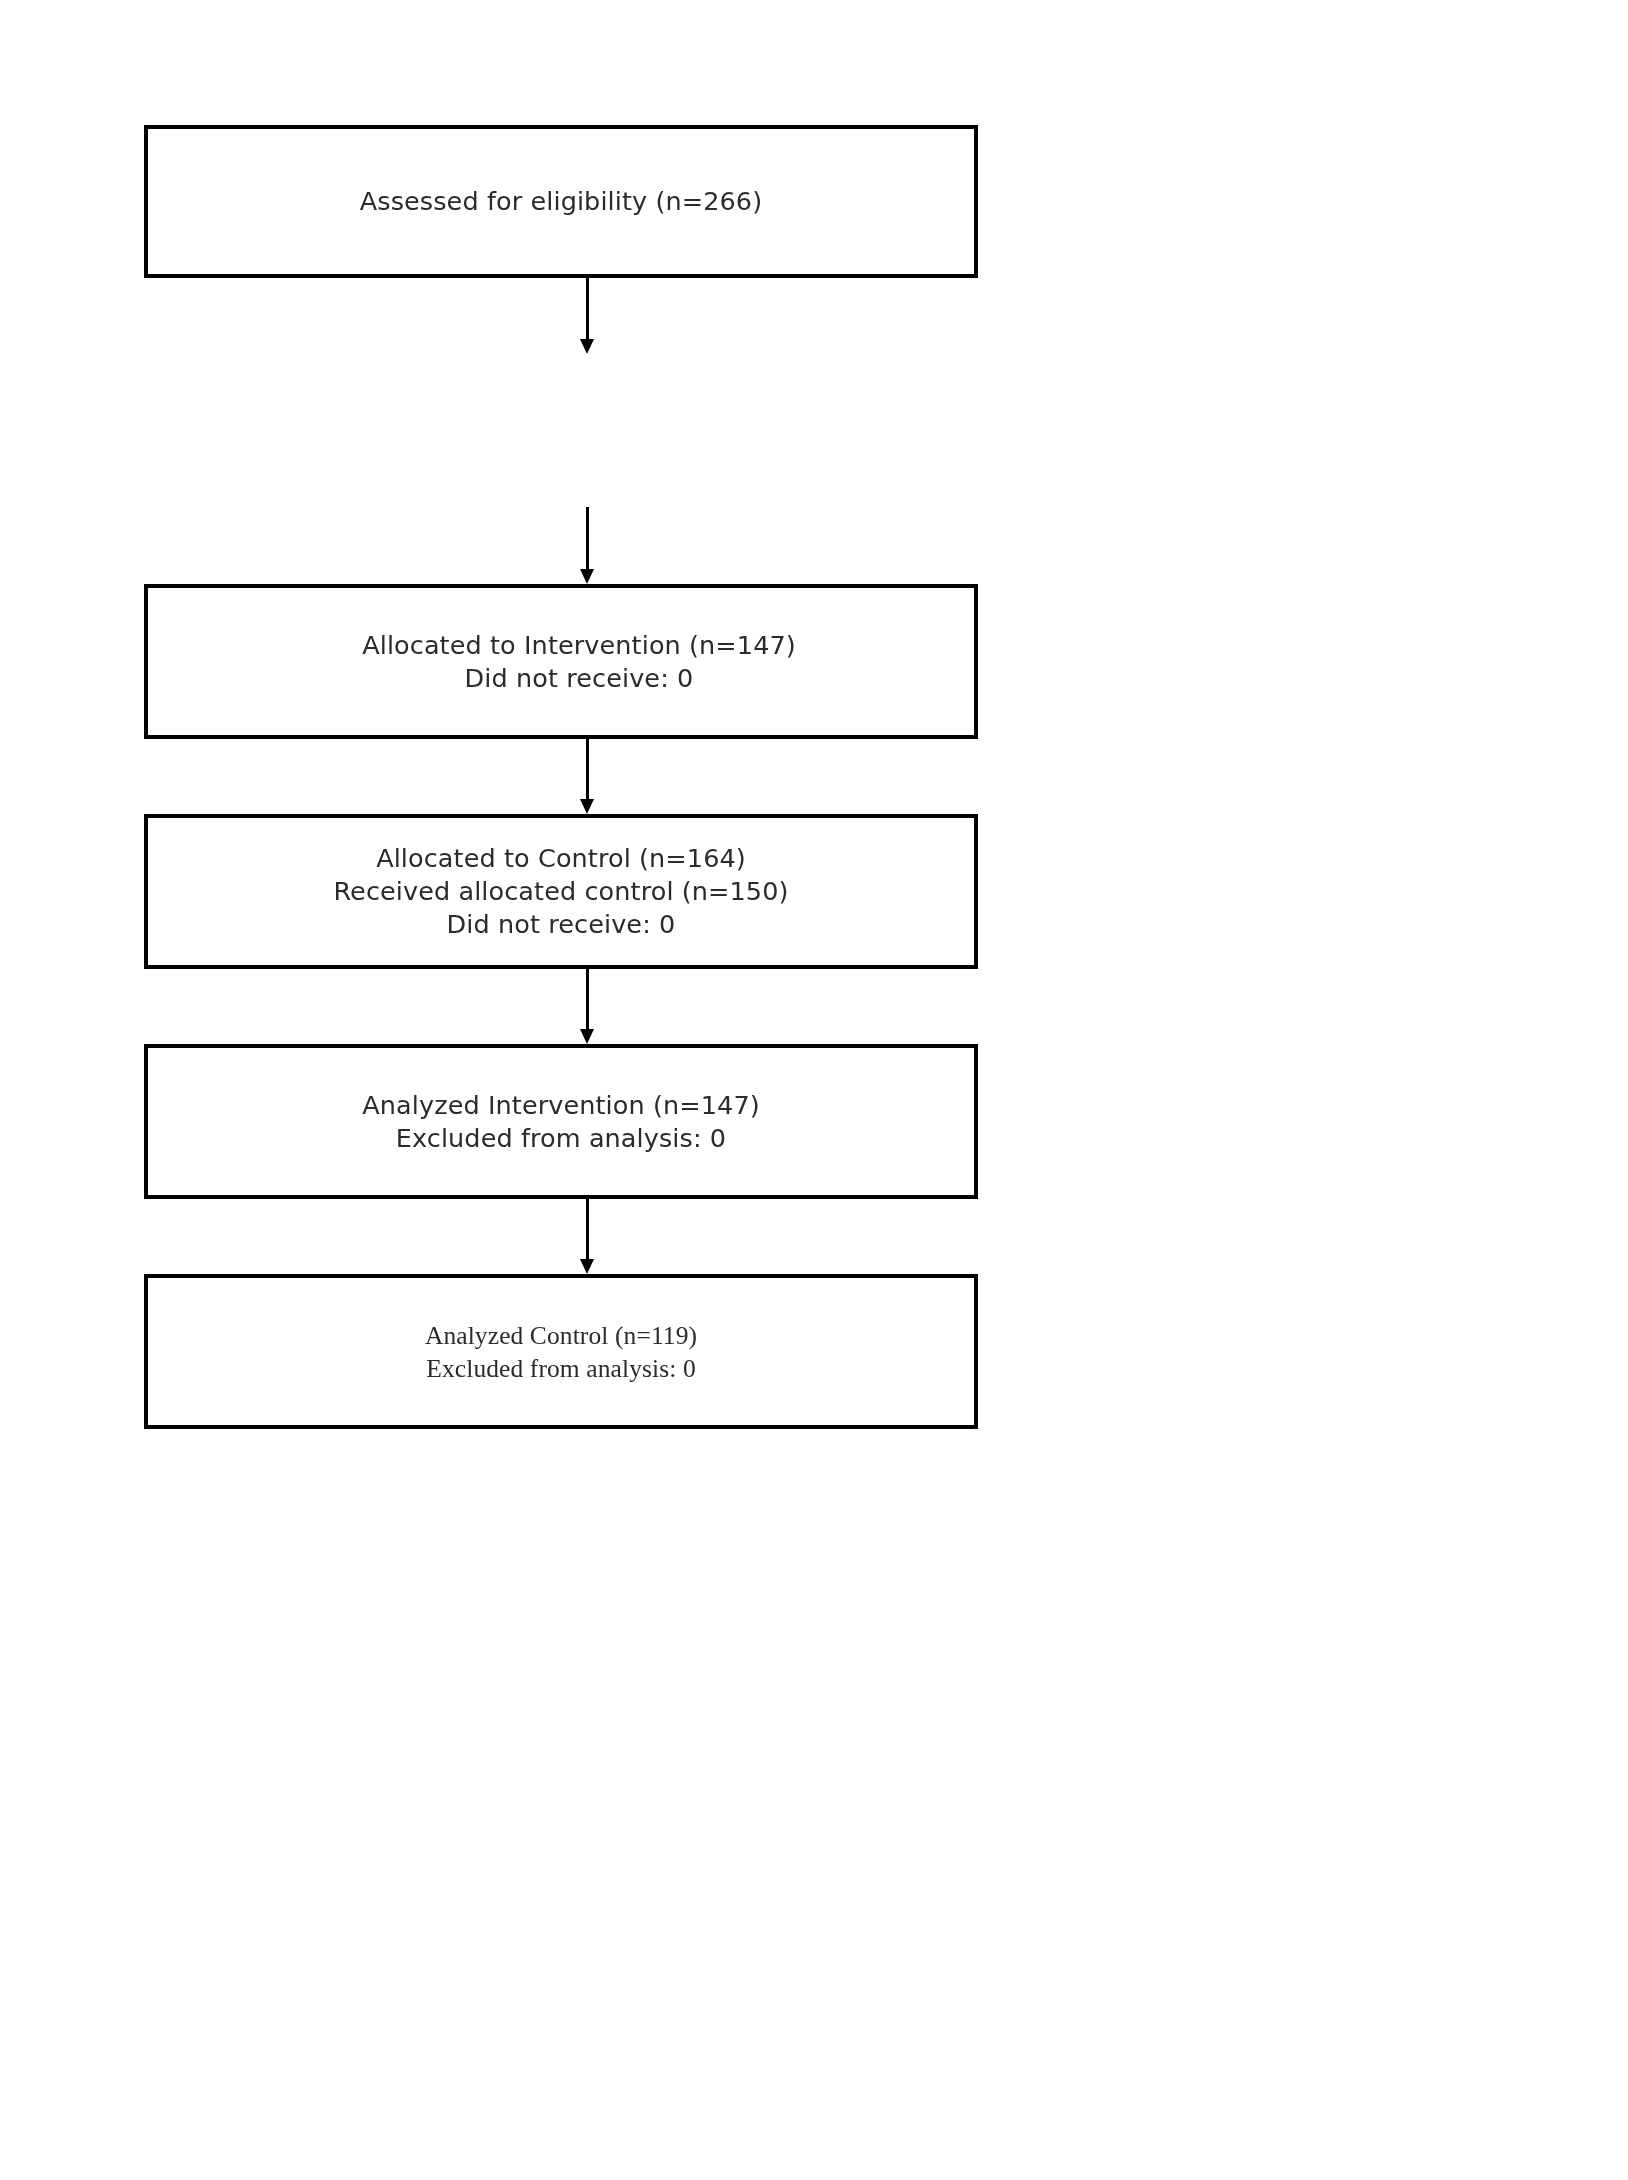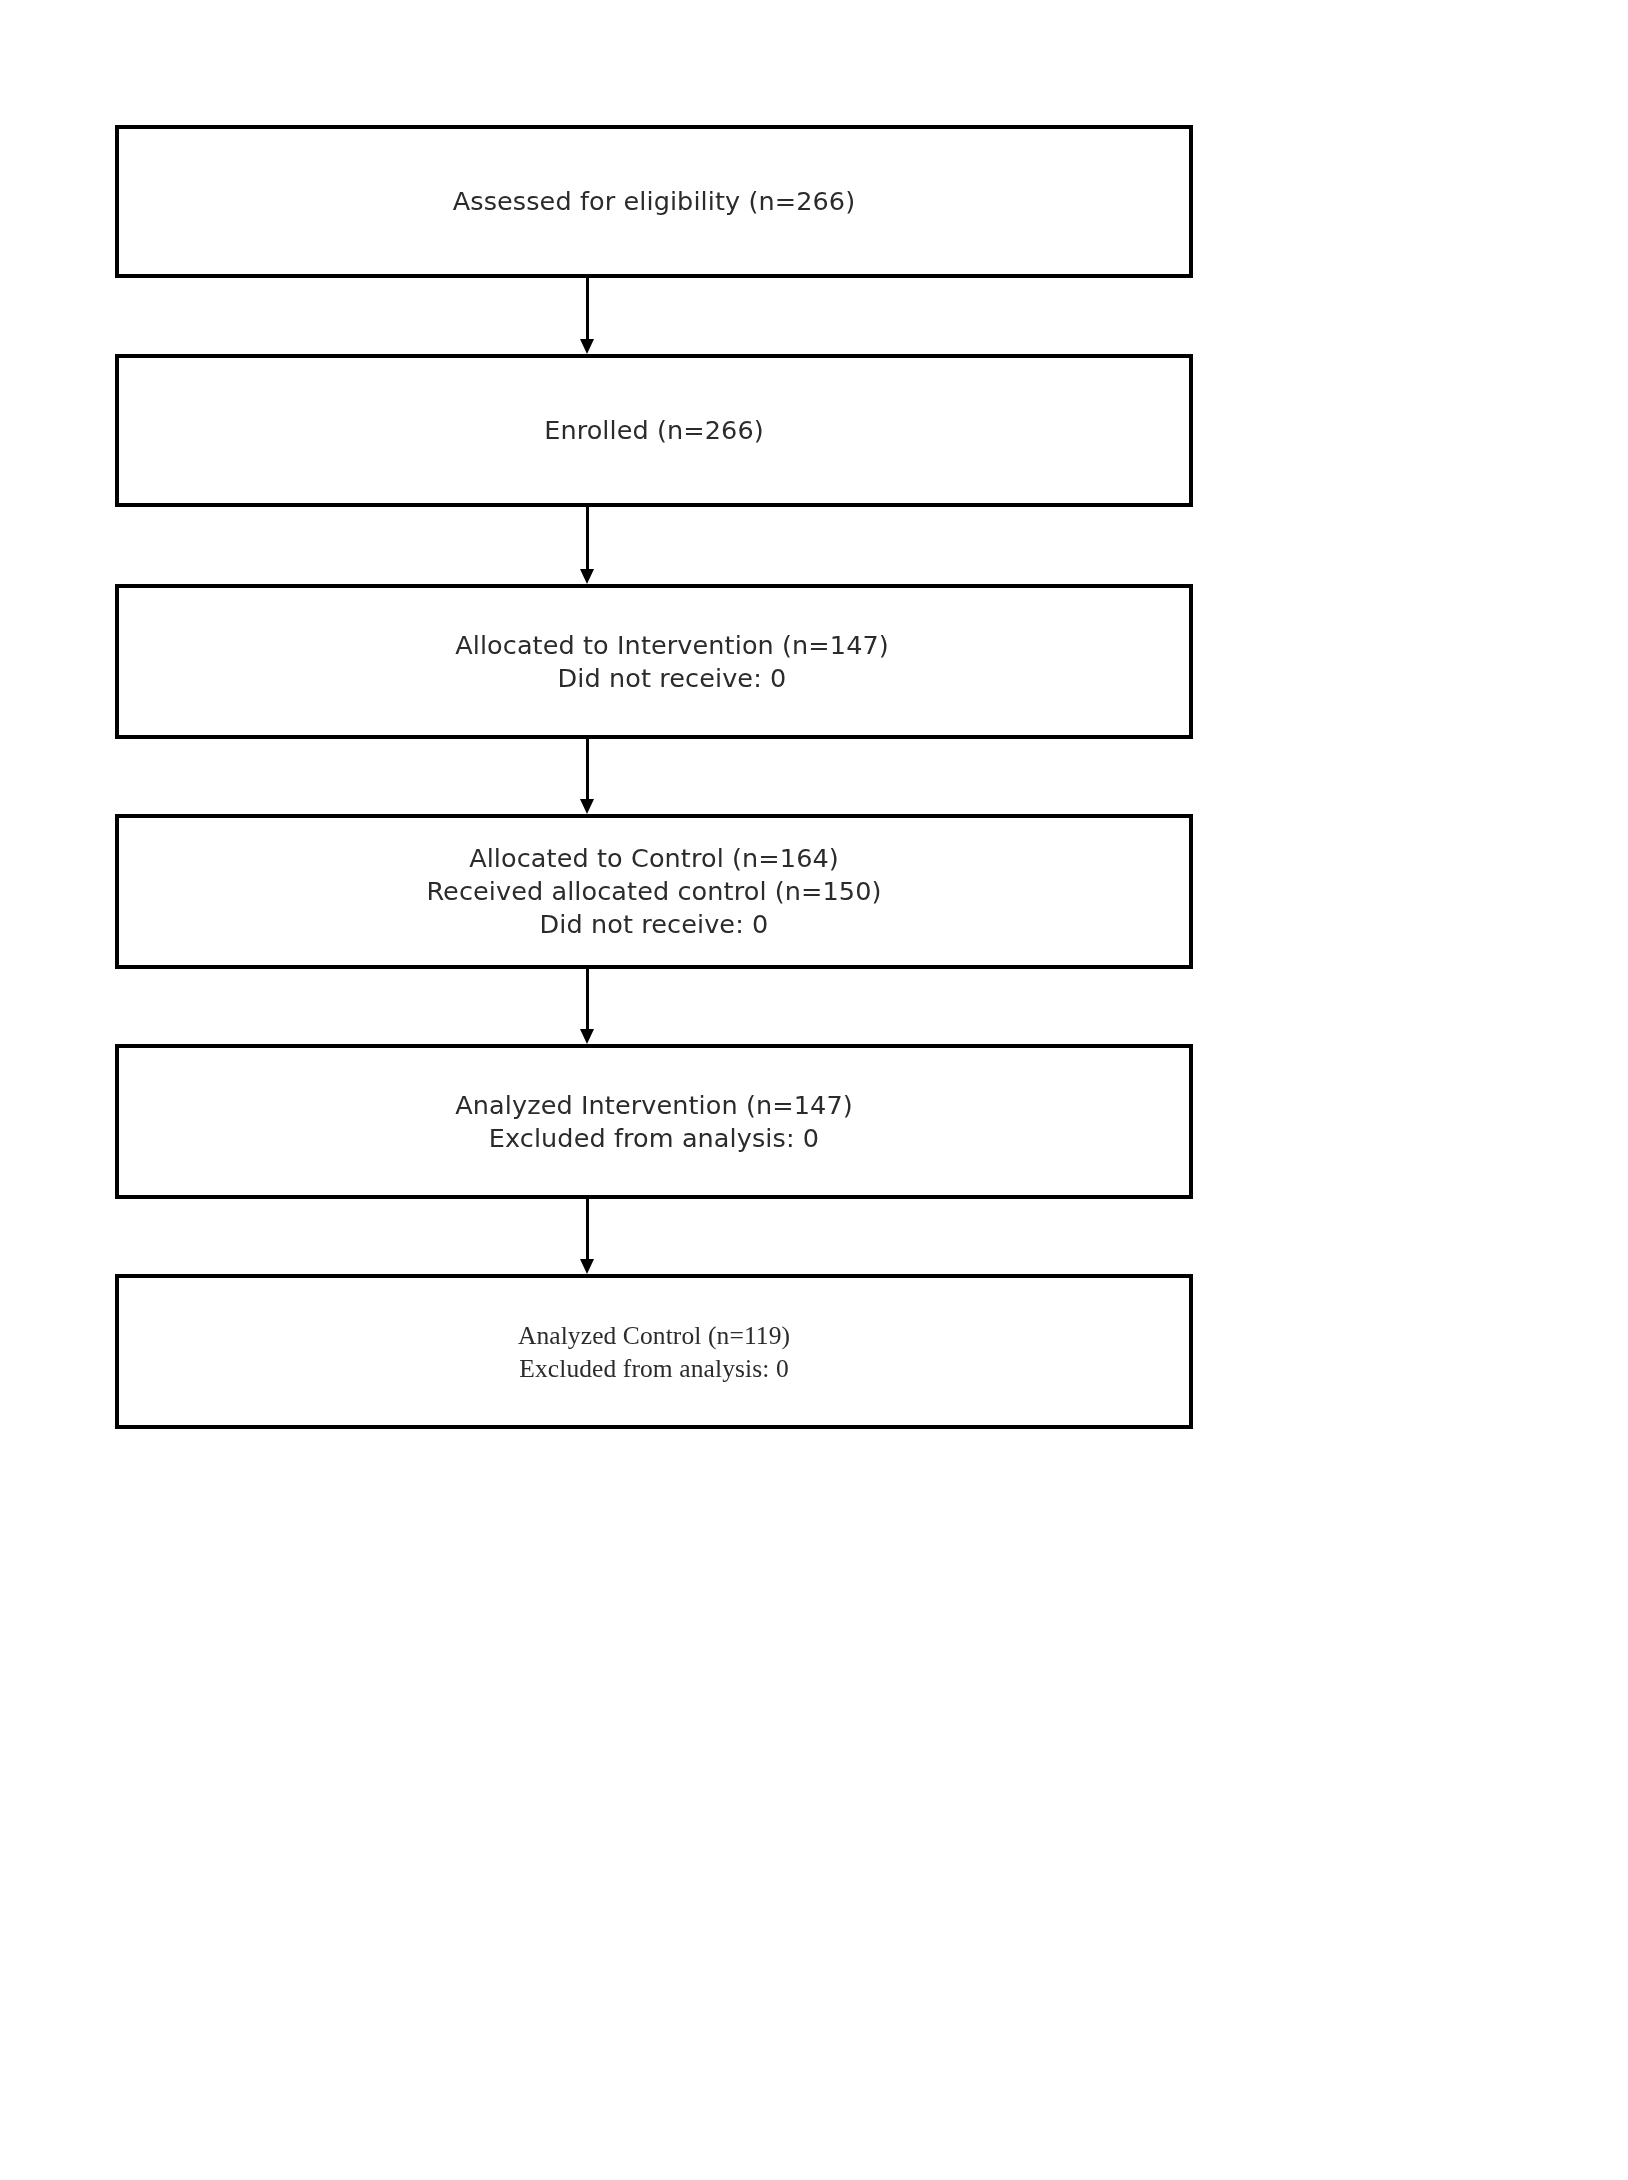--- a/index.html
+++ b/index.html
@@ -17,22 +17,22 @@
   #flowchart {
     position: relative;
     width: 1628px;
     height: 2180px;
     background: #ffffff;
   }
 
   
   .node-box {
     position: absolute;
-    left: 115px;
-    width: 1078px;
+    left: 144px;
+    width: 834px;
     box-sizing: border-box;
     border: 4px solid #000000;
     background: #ffffff;
     display: flex;
     flex-direction: column;
     align-items: center;
     justify-content: center;
   }
 
   .node-line {
@@ -100,23 +100,20 @@
 
   <div class="node-box box-1">
     <span class="node-line">Assessed for eligibility (n=266)</span>
   </div>
 
   <div class="arrow arrow-1">
     <span class="shaft"></span>
     <span class="head"></span>
   </div>
 
-  <div class="node-box box-2">
-    <span class="node-line">Enrolled (n=266)</span>
-  </div>
 
   <div class="arrow arrow-2">
     <span class="shaft"></span>
     <span class="head"></span>
   </div>
 
   <div class="node-box box-3">
     <span class="node-line">Allocated to Intervention (n=147)</span>
     <span class="node-line">Did not receive: 0</span>
   </div>

